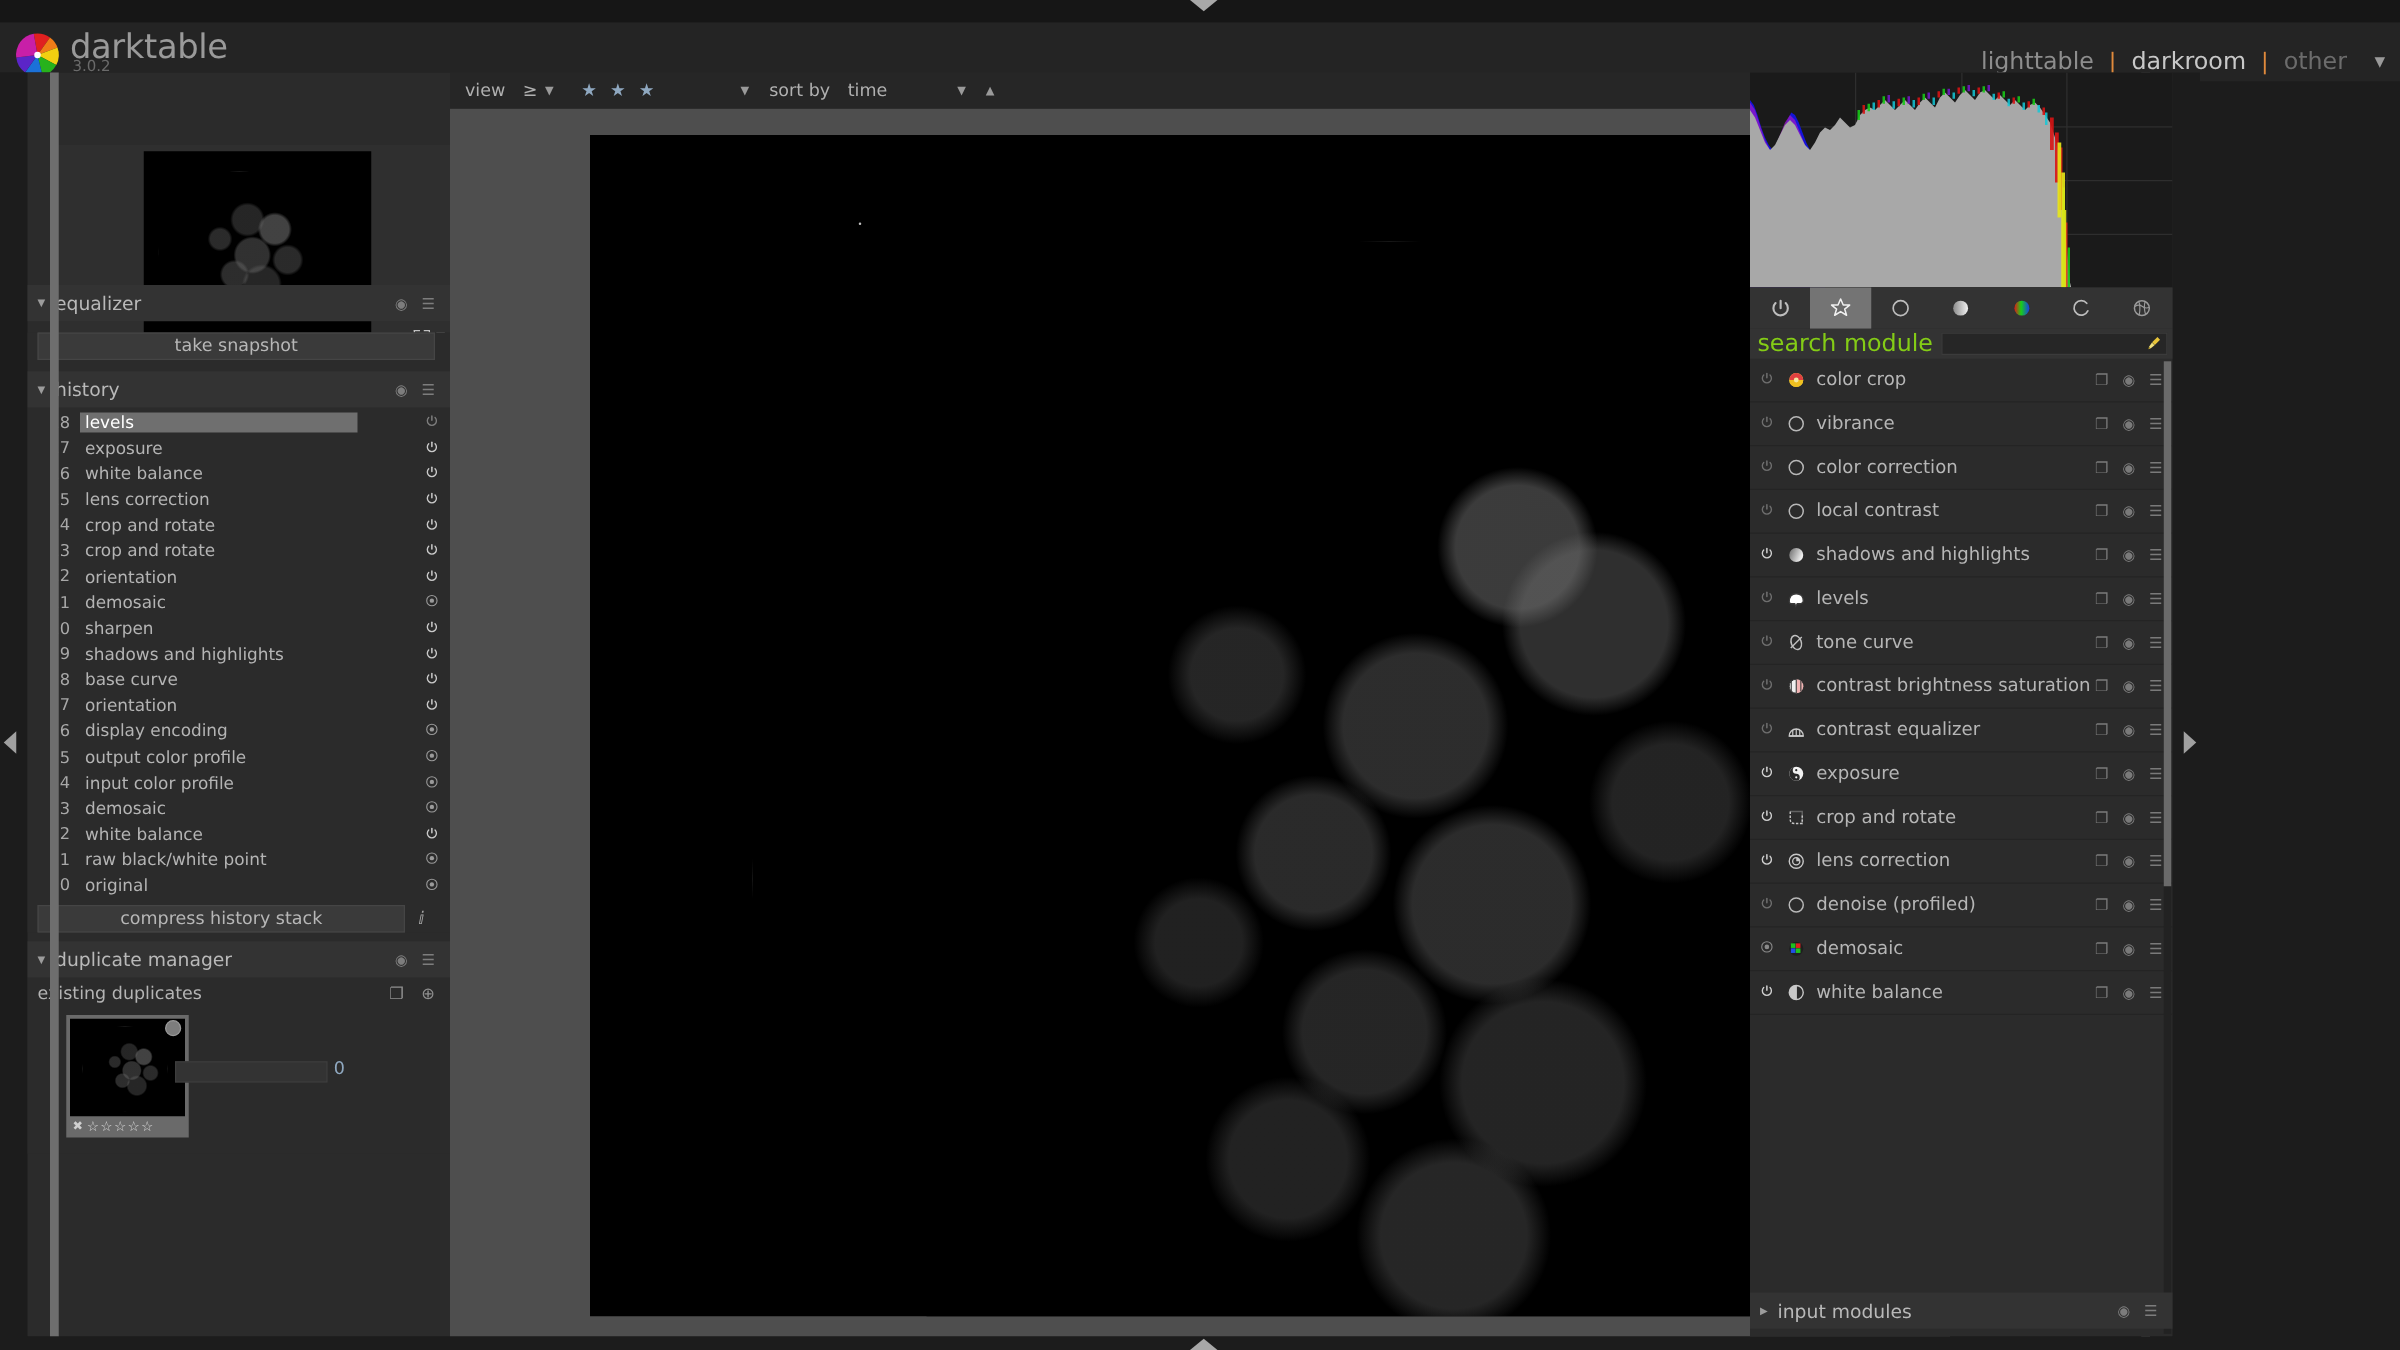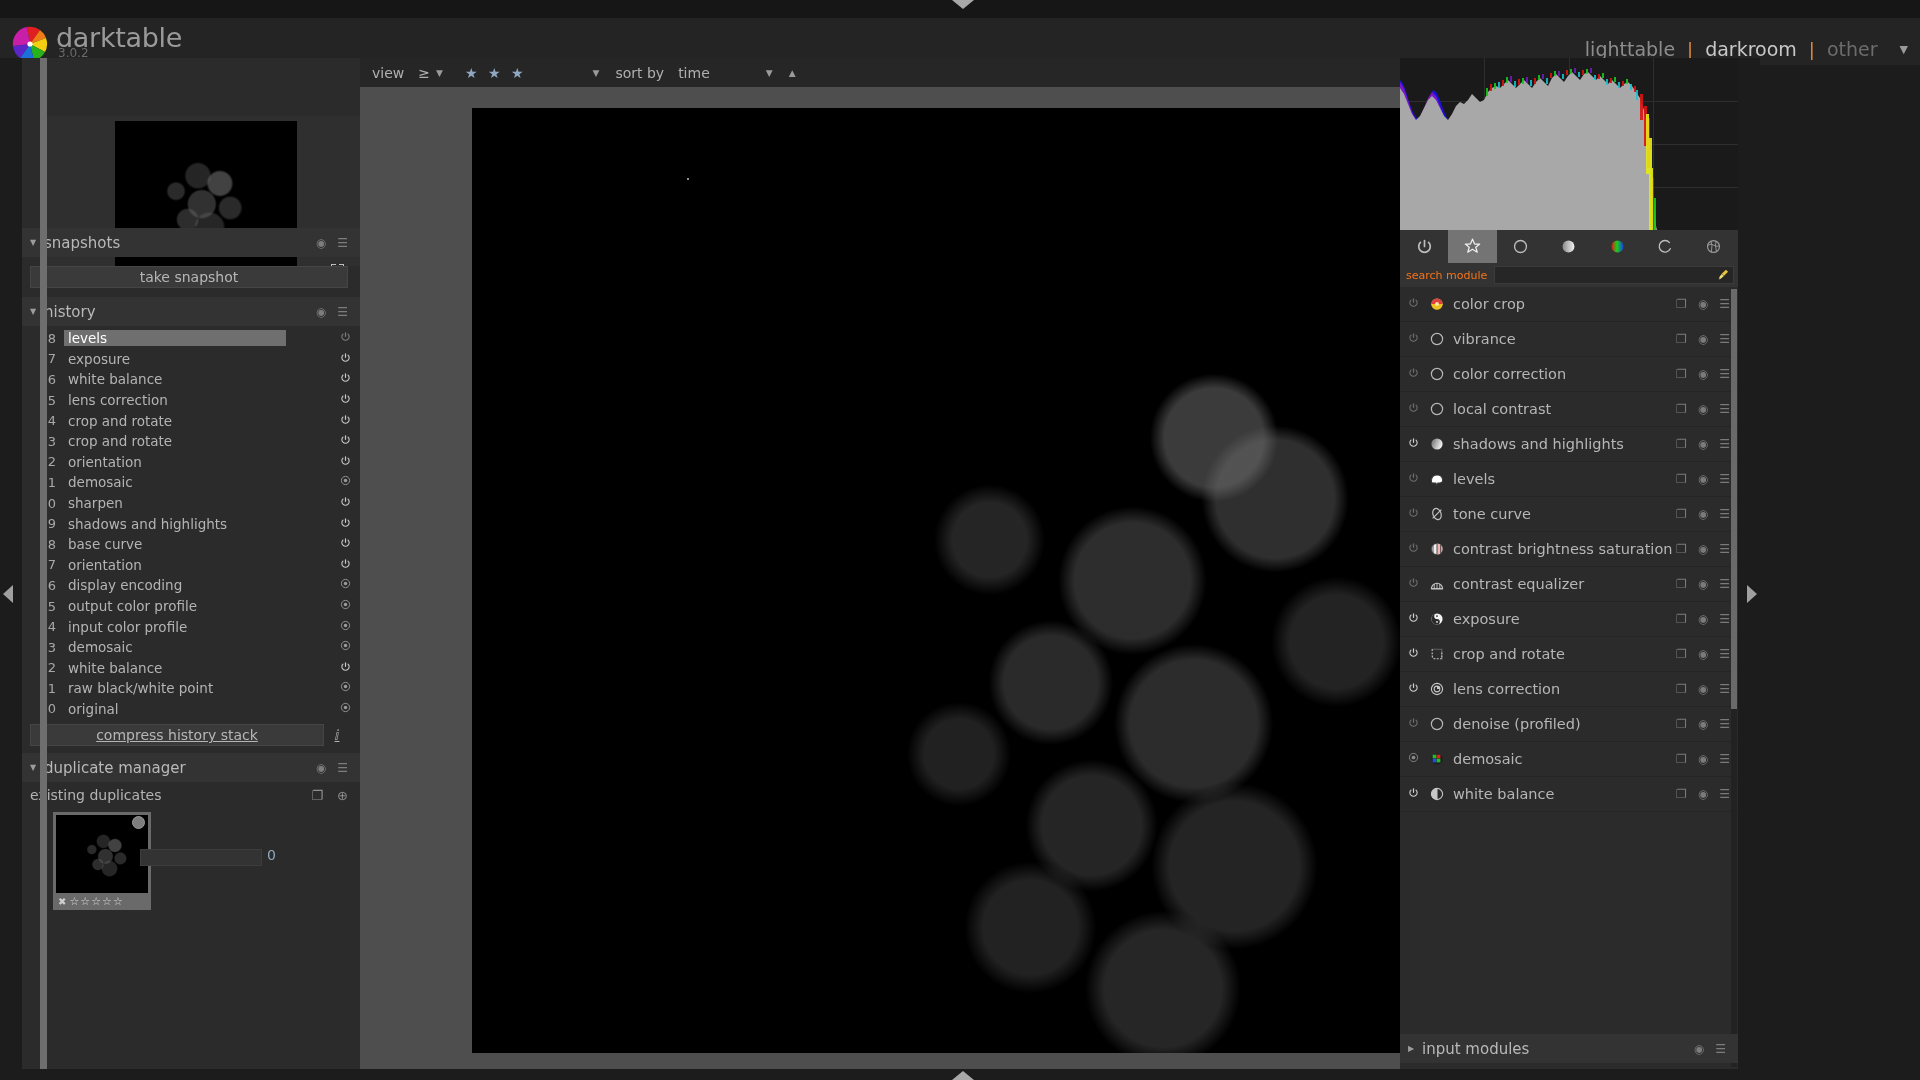--- a/index.html
+++ b/index.html
@@ -152,21 +152,21 @@
   .hist-num { width: 26px; text-align: right; color: #a8a8a8; font-size: 13px; margin-right: 8px; }
   .hist-name {
     flex: 1; padding-left: 4px; color: #b4b4b4;
   }
   .hist-row.selected .hist-name {
     background: #6f6f6f; color: #ffffff; margin-right: 44px; padding-left: 4px;
   }
   .hist-pw { width: 30px; text-align: center; font-size: 11px; color: #7d7d7d; }
   .hist-pw.on { color: #c9c9c9; }
 
-  #compress-row { display: flex; align-items: center; padding: 0 10px 0 8px; margin: 5px 0 7px 0; text-decoration: underline; }
+  #compress-row { display: flex; align-items: center; padding: 0 10px 0 8px; margin: 5px 0 7px 0; }
   #compress-btn {
     flex: 1; height: 22px; background: #3a3a3a; border: 1px solid #454545;
     display: flex; align-items: center; justify-content: center;
     font-size: 14px; color: #b7b7b7; cursor: pointer;
   }
   #compress-extra { width: 26px; text-align: center; font-size: 14px; color: #a5a5a5; }
 
   
   #dupe-sub {
     height: 26px; display: flex; align-items: center; padding: 0 12px 0 8px;
@@ -270,21 +270,21 @@
     flex: 1; height: 33px; display: flex; align-items: center; justify-content: center;
     cursor: pointer;
   }
   .mtab.active { background: #747474; }
 
   
   #search-row {
     position: absolute; left: 0; top: 205px; width: 338px; height: 24px;
     background: #333333; display: flex; align-items: center; padding-left: 6px;
   }
-  #search-label { font-size: 11px; color: #f97316; white-space: nowrap; }
+  #search-label { font-size: 19px; color: #84cc16; white-space: nowrap; }
   #search-input-wrap {
     margin-left: 7px; flex: 1; height: 18px; background: #262626; border: 1px solid #3b3b3b;
     position: relative; margin-right: 4px;
   }
   #search-input {
     width: 100%; height: 100%; background: transparent; border: none; outline: none;
     color: #cfcfcf; font-size: 12px; padding-left: 4px; font-family: "DejaVu Sans", sans-serif;
   }
   #search-broom { position: absolute; right: 3px; top: 1px; font-size: 12px; }
 
@@ -403,21 +403,21 @@
             <i></i>
             <i></i>
           </span>
         <span style="font-size:9px;color:#c0c0c0;">▼</span>
       </div>
     </div>
 
     <div style="position:absolute; left:0; top:170px; width:338px;">
       <div class="sect-head">
         <span class="tri">▼</span>
-        <span class="title">snapshots</span>
+        <span class="title">equalizer</span>
         <span class="acts">
           <span>◉</span>
           <span>☰</span>
         </span>
       </div>
       <div class="panel-body">
         <div class="wide-btn">take snapshot</div>
       </div>
 
       <div class="sect-head">

